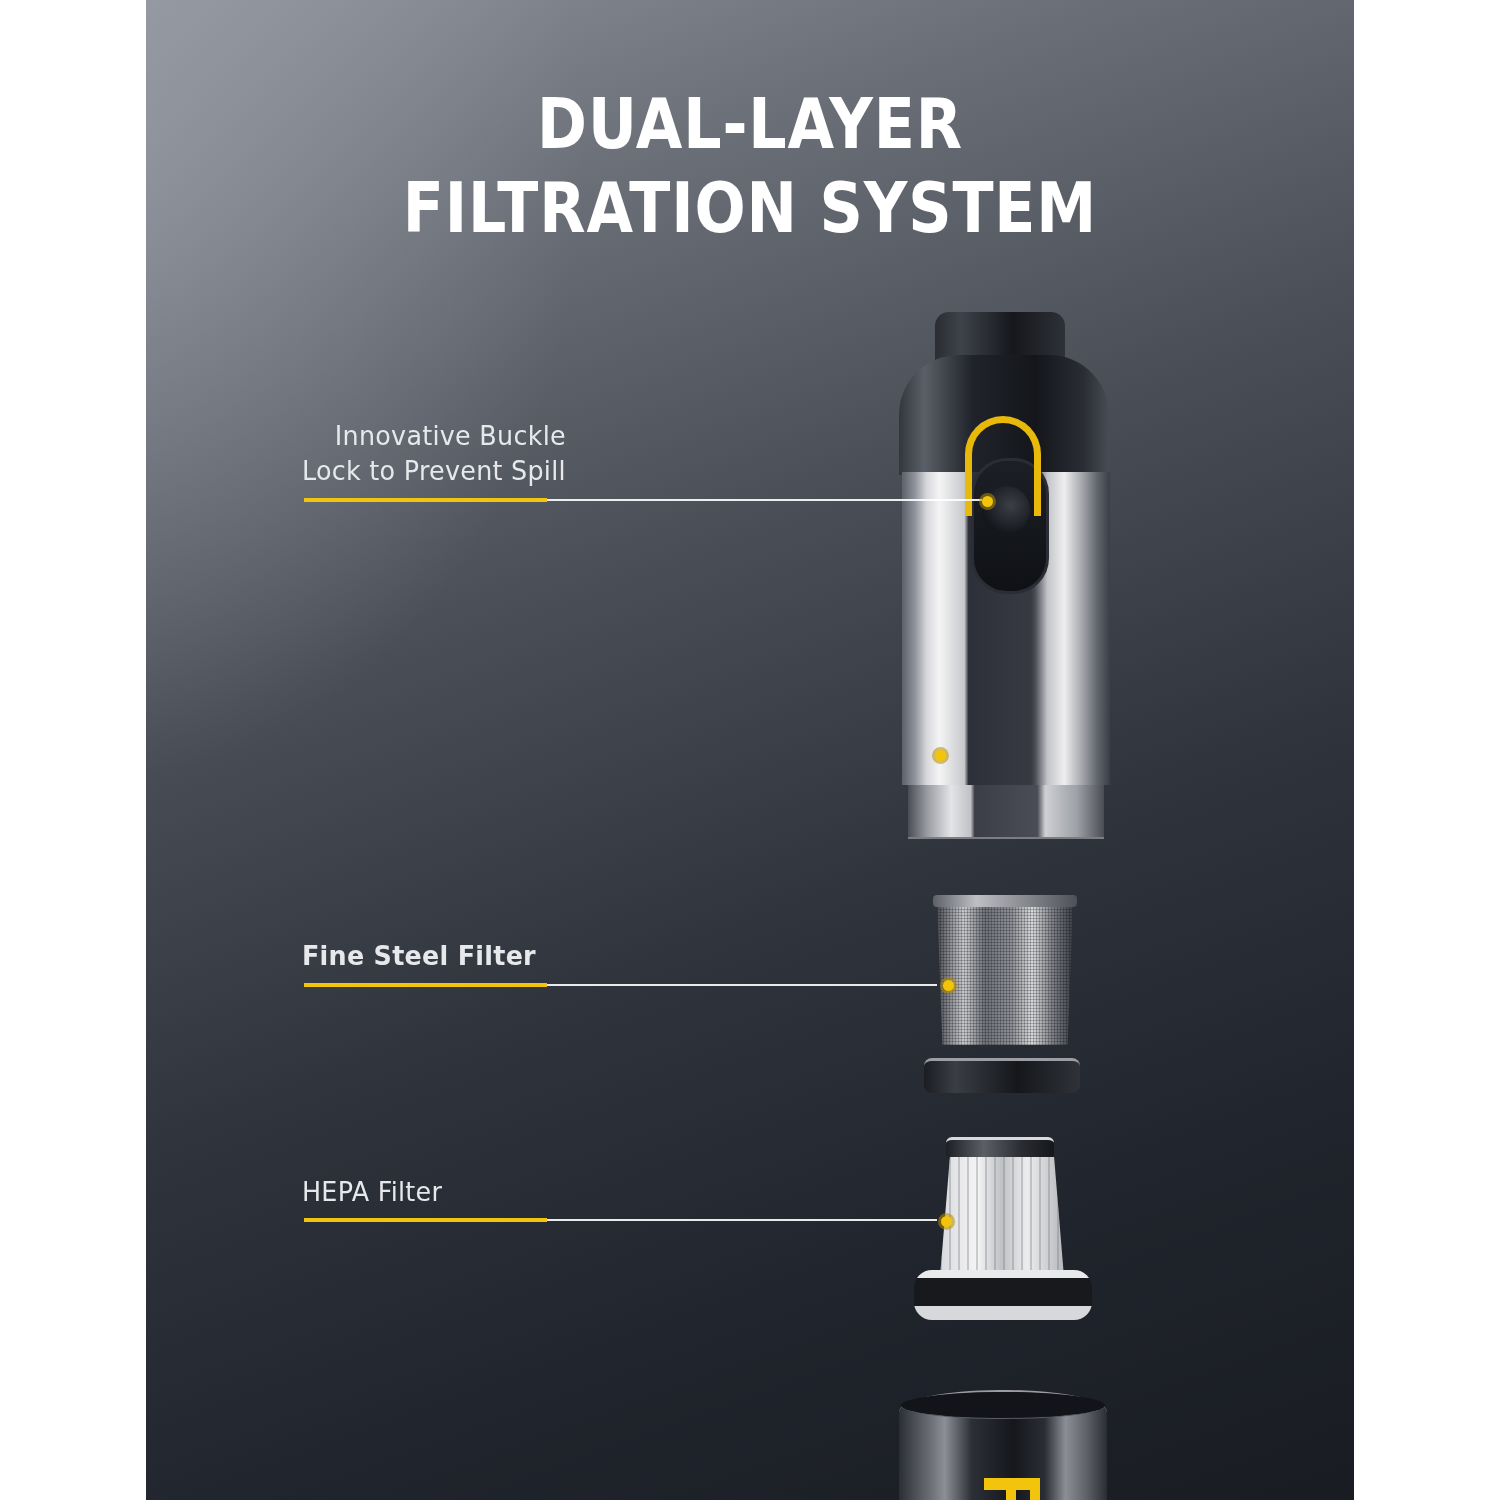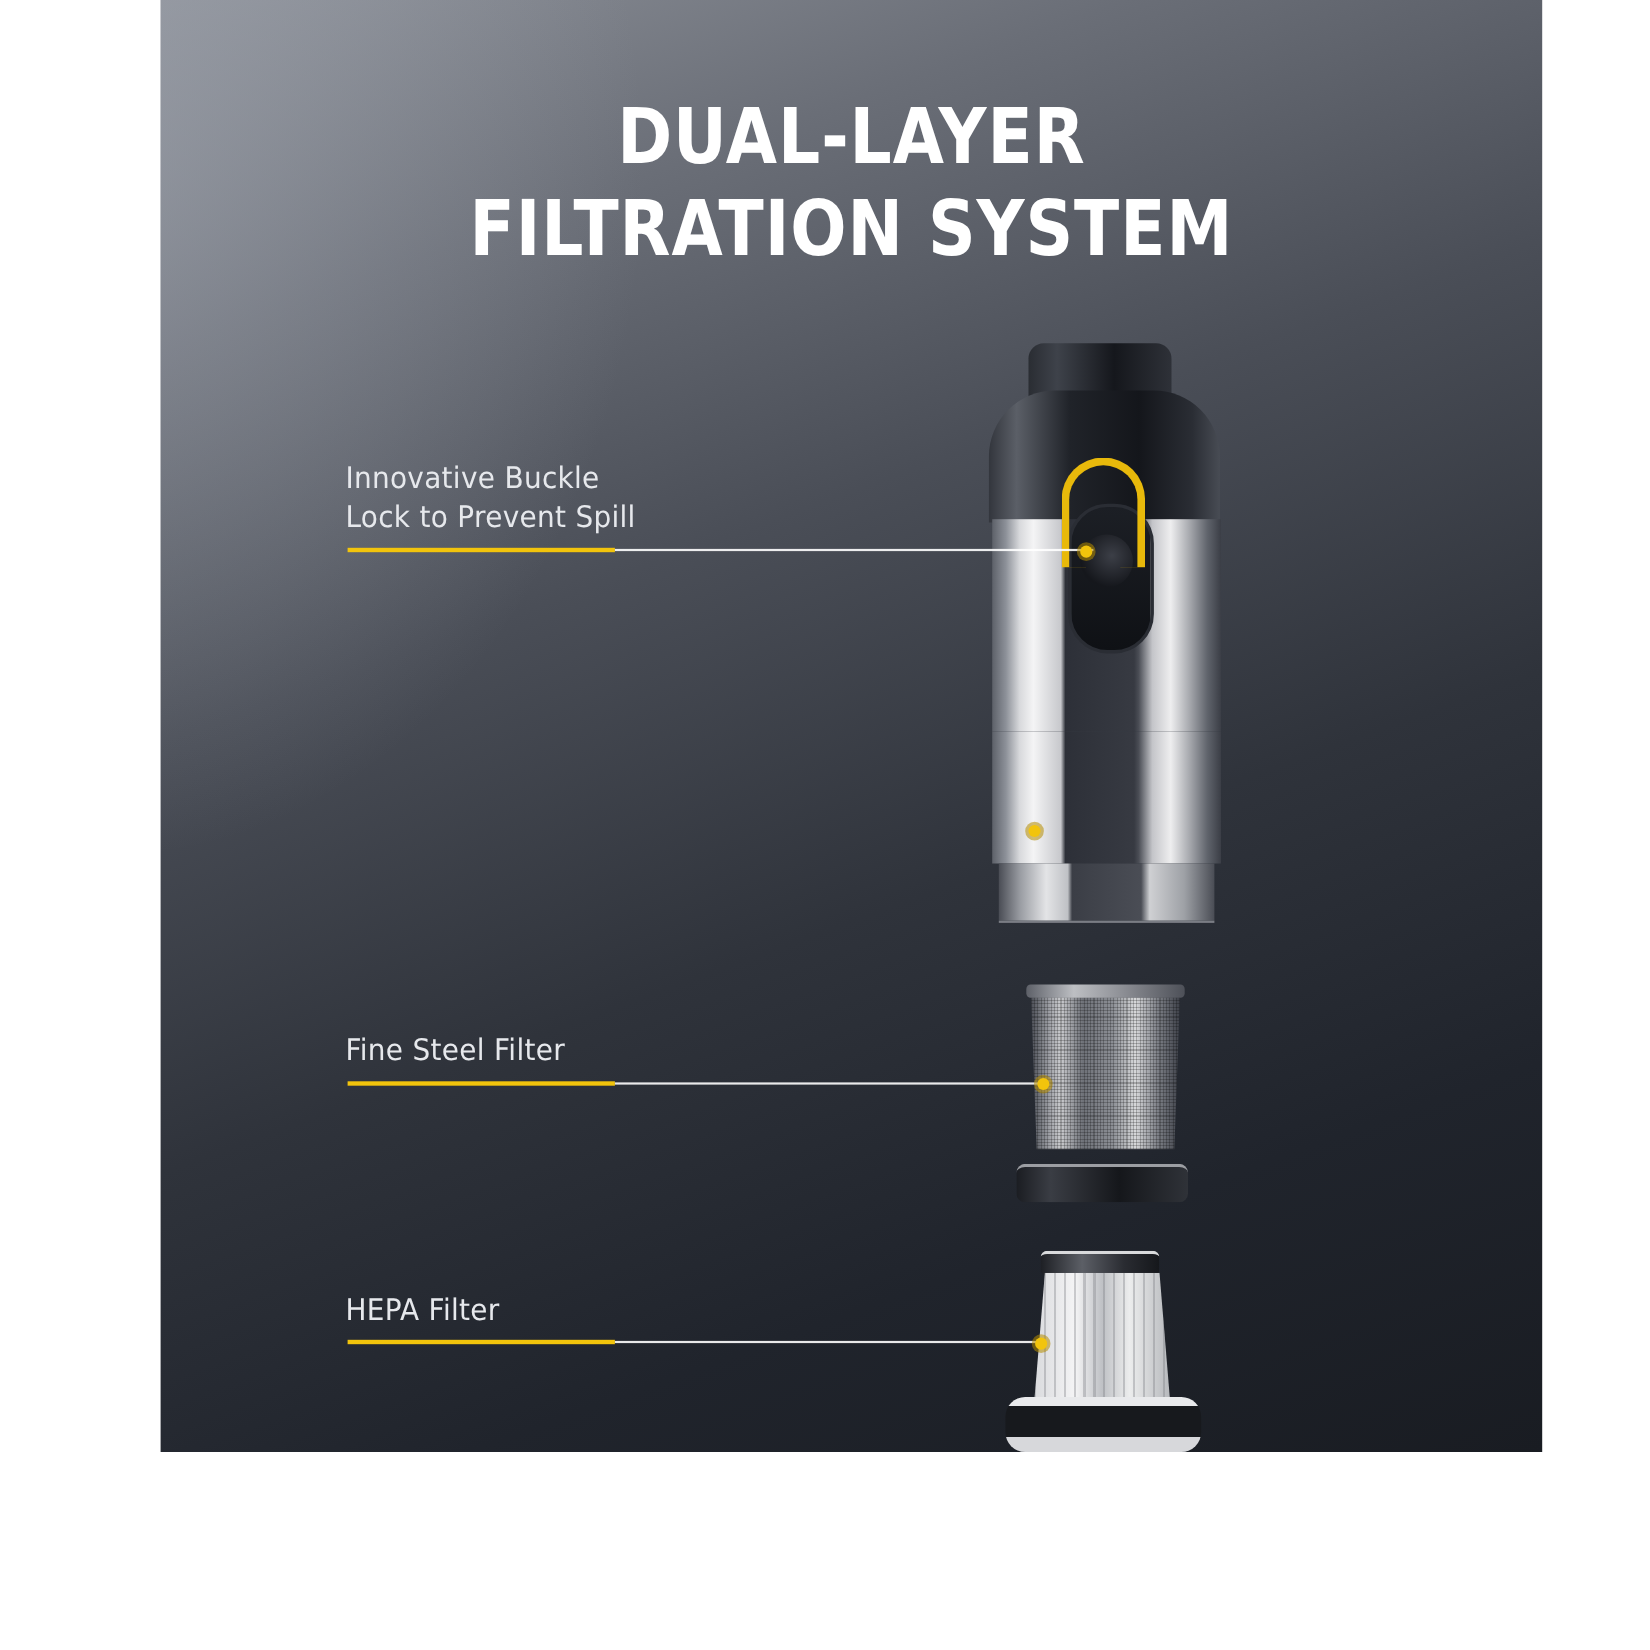--- a/index.html
+++ b/index.html
@@ -1,33 +1,32 @@
 <!DOCTYPE html>
 <html><head>
   <meta charset="utf-8">
   <style>
     html, body { margin: 0; padding: 0; }
     body {
       width: 1500px; height: 1500px; background: #ffffff; position: relative; overflow: hidden;
       font-family: "DejaVu Sans", "Liberation Sans", sans-serif;
     }
     .panel {
-      position: absolute; left: 146px; top: 0; width: 1208px; height: 1320px; overflow: hidden;
+      position: absolute; left: 146px; top: 0; width: 1208px; height: 1500px; overflow: hidden;
       background:
         radial-gradient(ellipse 700px 900px at -50px 150px, rgba(160,165,175,0.55), rgba(160,165,175,0) 70%),
         linear-gradient(160deg, #8d9199 0%, #6a6e77 18%, #4a4e57 38%, #2f333b 60%, #20242c 80%, #191c22 100%);
-      padding-left: 48px;
     }
     .title {
       position: absolute; left: 0; width: 100%; top: 82px; text-align: center; color: #ffffff;
       font-family: "DejaVu Sans", sans-serif; font-weight: bold; font-size: 70px; line-height: 84px;
       letter-spacing: 1px; transform: scaleX(0.86);
     }
     .title div { white-space: nowrap; }
-    .callout { position: absolute; left: 168px; }
+    .callout { position: absolute; left: 156px; text-align: right; }
     .callout .label {
       color: #e6e8ec; font-family: "DejaVu Sans", sans-serif; font-size: 27px; line-height: 35px;
       white-space: pre-line; letter-spacing: 0.3px; transform-origin: left top; transform: scaleX(0.94);
     }
     .callout .bar {
       position: absolute; left: 2px; height: 4px; width: 243px; background: #f2c40c;
     }
     .callout .line {
       position: absolute; left: 245px; height: 2px; background: #ffffff; opacity: 0.9;
     }
@@ -172,21 +171,21 @@
   <div class="callout" style="top:418px;">
     <div class="label">Innovative Buckle
 Lock to Prevent Spill</div>
     <div class="bar" style="top:80px;"></div>
     <div class="line" style="top:81px; width:435px;"></div>
   </div>
   <div class="dot" style="left:836px; top:496px;"></div>
 
   <div class="dot" style="left:789px; top:750px;"></div>
 
-  <div class="callout" style="top:938px;">
+  <div class="callout" style="top:938px;font-weight:bold;">
     <div class="label">Fine Steel Filter</div>
     <div class="bar" style="top:45px;"></div>
     <div class="line" style="top:46px; width:390px;"></div>
   </div>
   <div class="dot" style="left:797px; top:980px;"></div>
 
   <div class="callout" style="top:1174px;">
     <div class="label">HEPA Filter</div>
     <div class="bar" style="top:44px;"></div>
     <div class="line" style="top:45px; width:390px;"></div>

